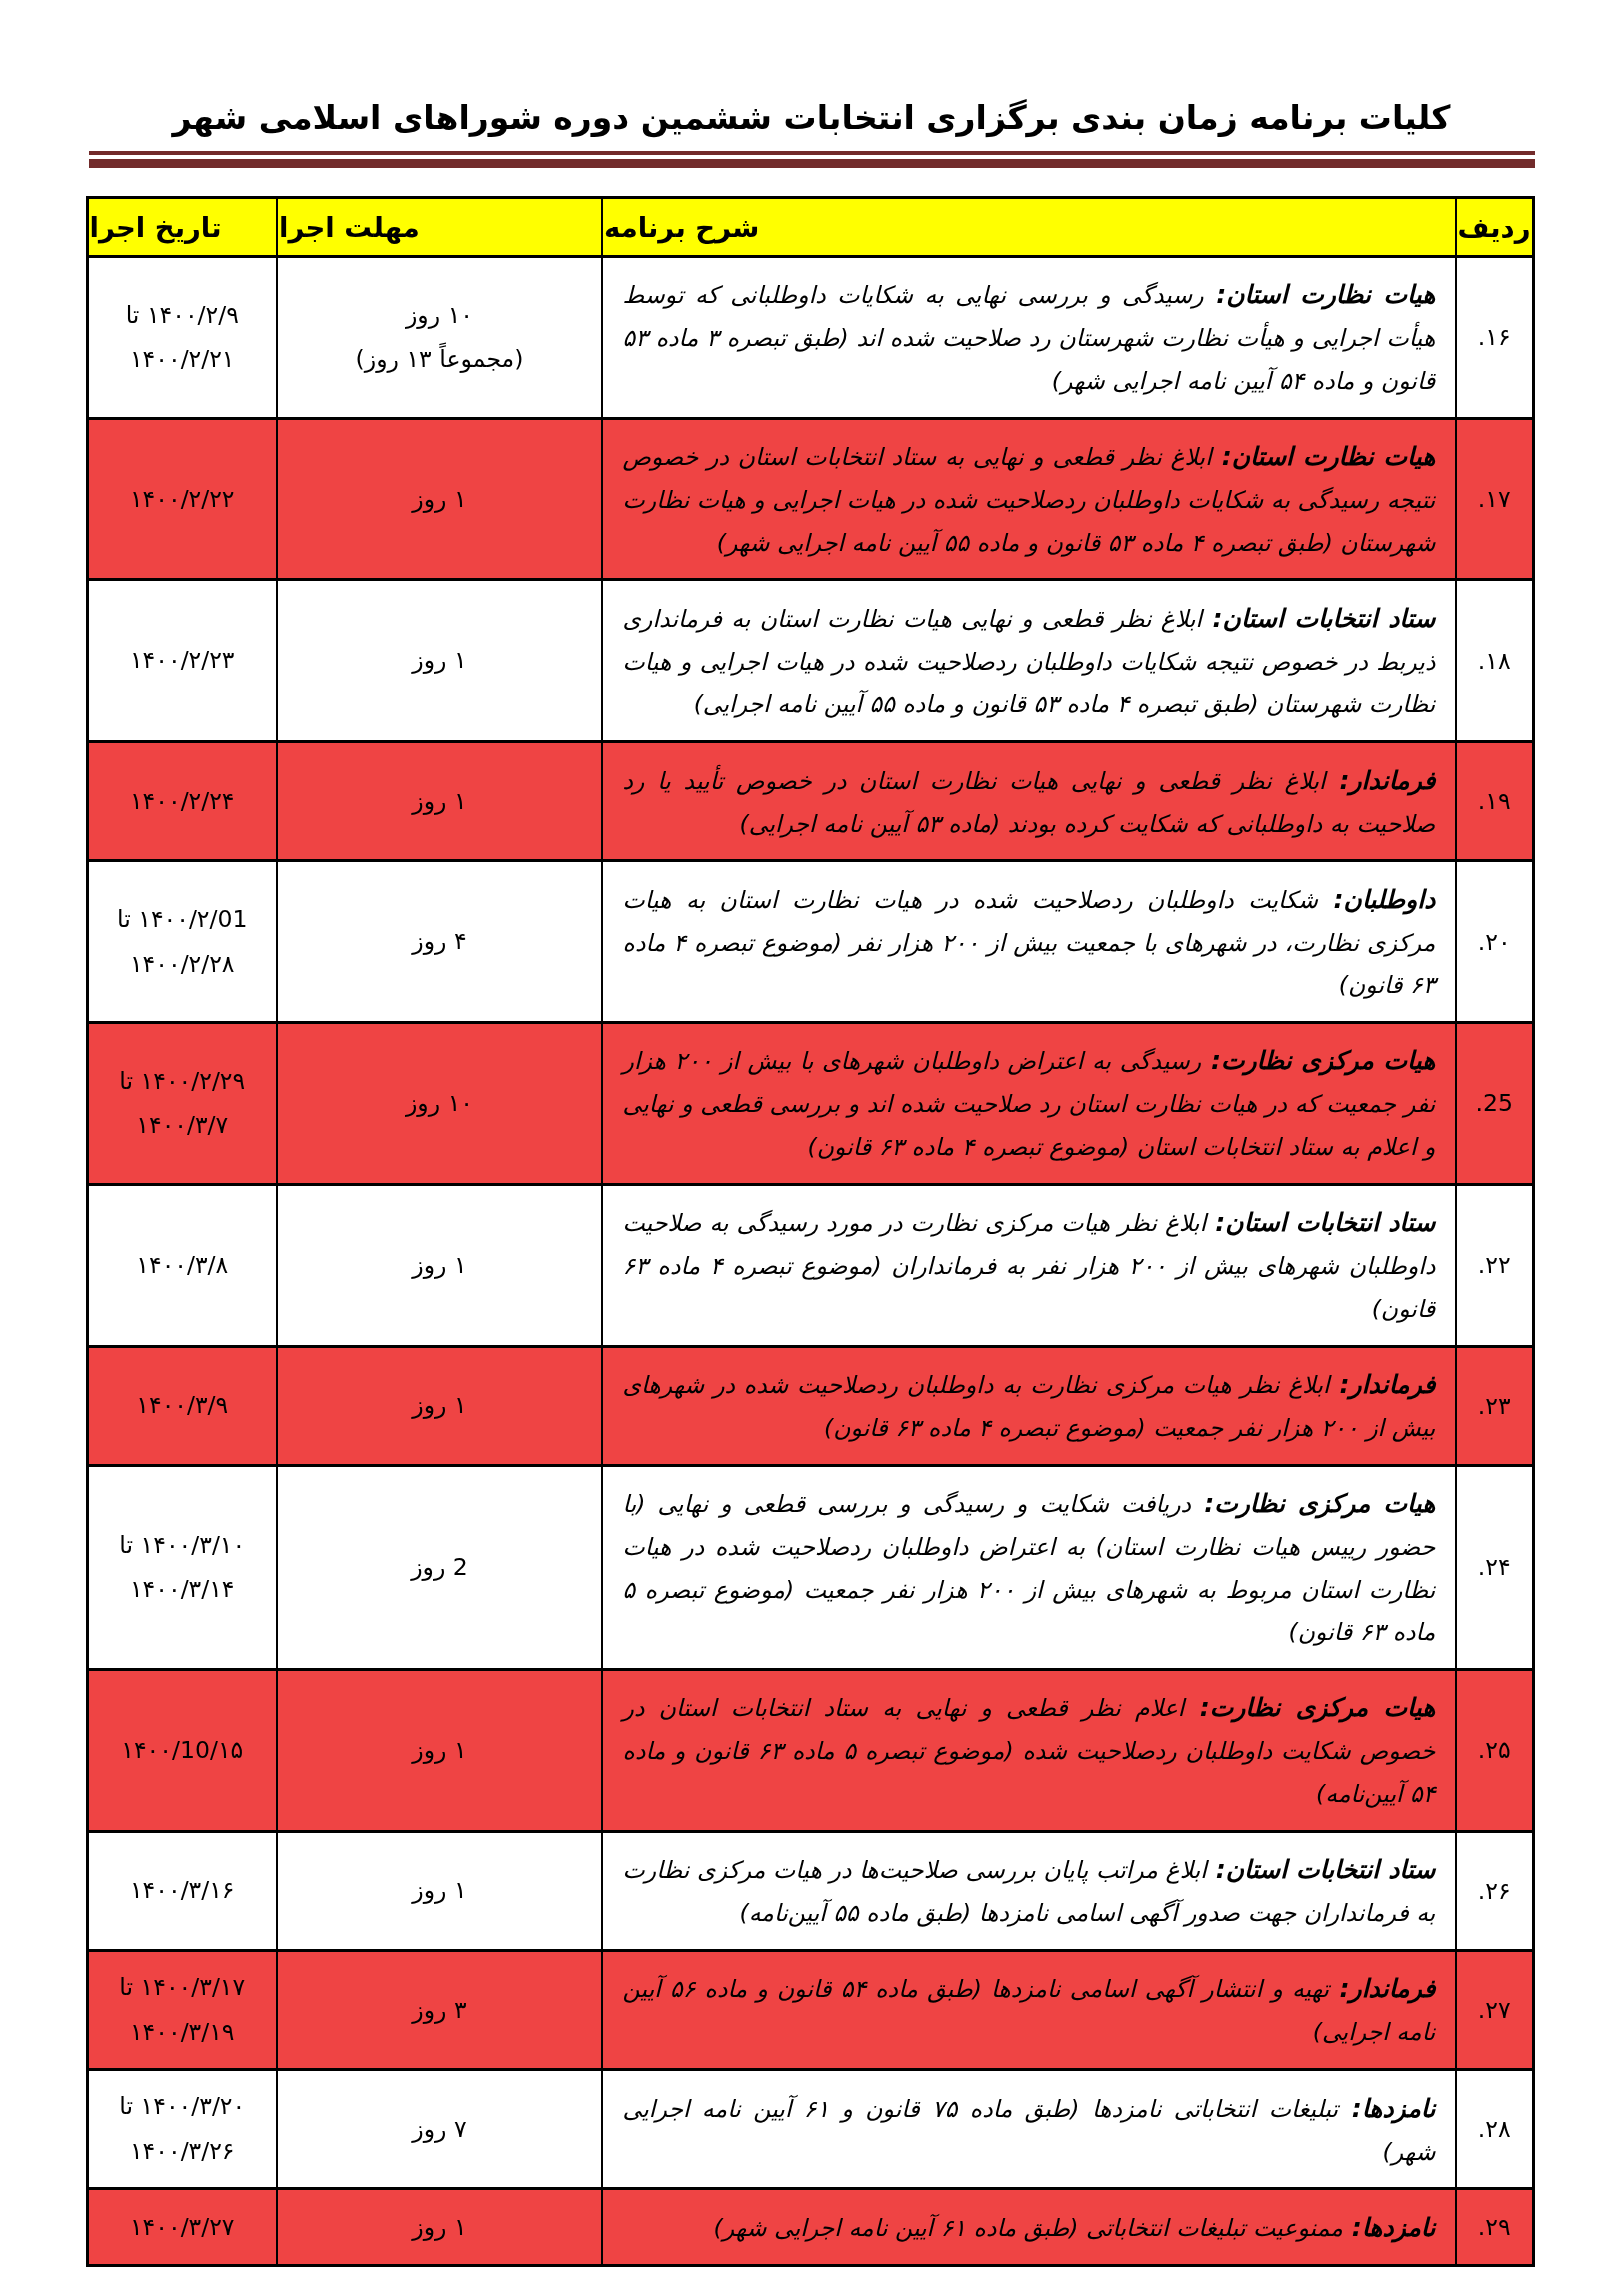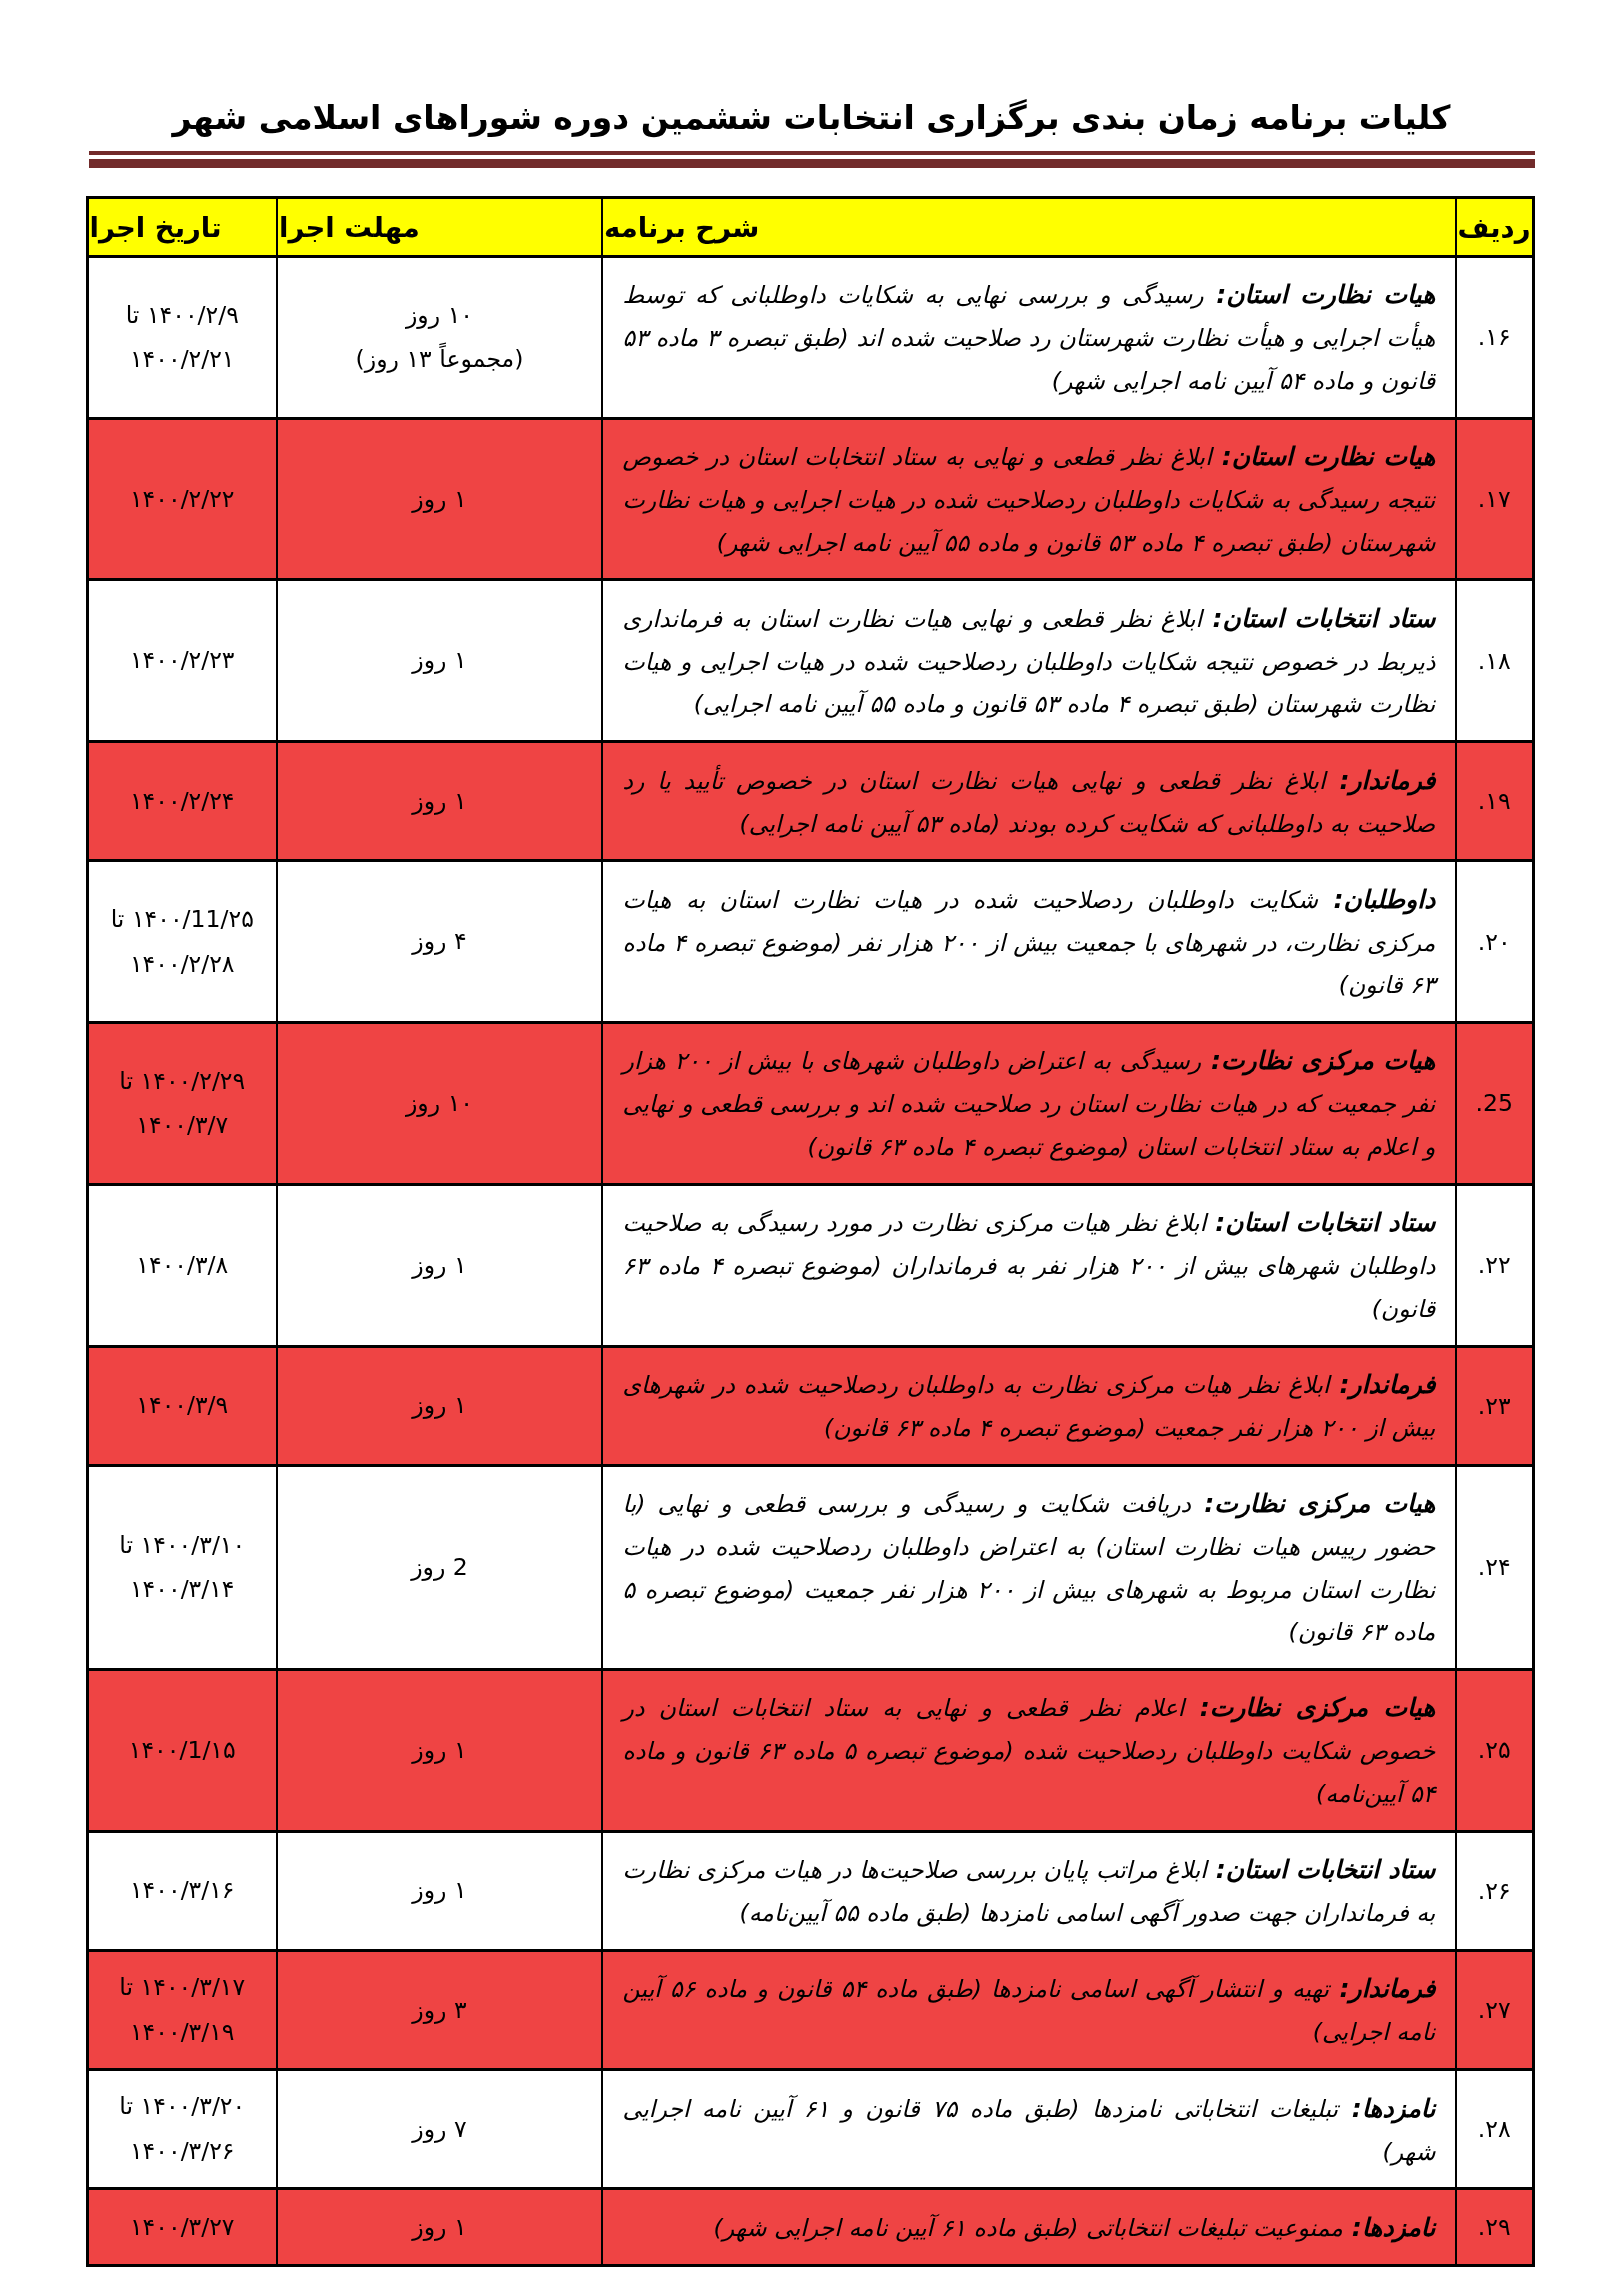--- a/index.html
+++ b/index.html
@@ -105,21 +105,21 @@
             <div>۱۴۰۰/۲/۲۴</div>
           </td>
         </tr>
         <tr>
           <td class="no-cell">۲۰.</td>
           <td class="desc-cell"><b>داوطلبان: </b>شکایت داوطلبان ردصلاحیت شده در هیات نظارت استان به هیات مرکزی نظارت، در شهرهای با جمعیت بیش از ۲۰۰ هزار نفر (موضوع تبصره ۴ ماده ۶۳ قانون)</td>
           <td class="mid-cell">
             <div>۴ روز</div>
           </td>
           <td class="mid-cell">
-            <div>۱۴۰۰/11/۲۵ تا</div>
+            <div>۱۴۰۰/۲/01 تا</div>
             <div>۱۴۰۰/۲/۲۸</div>
           </td>
         </tr>
         <tr class="shaded">
           <td class="no-cell">25.</td>
           <td class="desc-cell"><b>هیات مرکزی نظارت: </b>رسیدگی به اعتراض داوطلبان شهرهای با بیش از ۲۰۰ هزار نفر جمعیت که در هیات نظارت استان رد صلاحیت شده اند و بررسی قطعی و نهایی و اعلام به ستاد انتخابات استان (موضوع تبصره ۴ ماده ۶۳ قانون)</td>
           <td class="mid-cell">
             <div>۱۰ روز</div>
           </td>
           <td class="mid-cell">
@@ -158,21 +158,21 @@
             <div>۱۴۰۰/۳/۱۴</div>
           </td>
         </tr>
         <tr class="shaded">
           <td class="no-cell">۲۵.</td>
           <td class="desc-cell"><b>هیات مرکزی نظارت: </b>اعلام نظر قطعی و نهایی به ستاد انتخابات استان در خصوص شکایت داوطلبان ردصلاحیت شده (موضوع تبصره ۵ ماده ۶۳ قانون و ماده ۵۴ آیین‌نامه)</td>
           <td class="mid-cell">
             <div>۱ روز</div>
           </td>
           <td class="mid-cell">
-            <div>۱۴۰۰/1/۱۵</div>
+            <div>۱۴۰۰/10/۱۵</div>
           </td>
         </tr>
         <tr>
           <td class="no-cell">۲۶.</td>
           <td class="desc-cell"><b>ستاد انتخابات استان: </b>ابلاغ مراتب پایان بررسی صلاحیت‌ها در هیات مرکزی نظارت به فرمانداران جهت صدور آگهی اسامی نامزدها (طبق ماده ۵۵ آیین‌نامه)</td>
           <td class="mid-cell">
             <div>۱ روز</div>
           </td>
           <td class="mid-cell">
             <div>۱۴۰۰/۳/۱۶</div>

